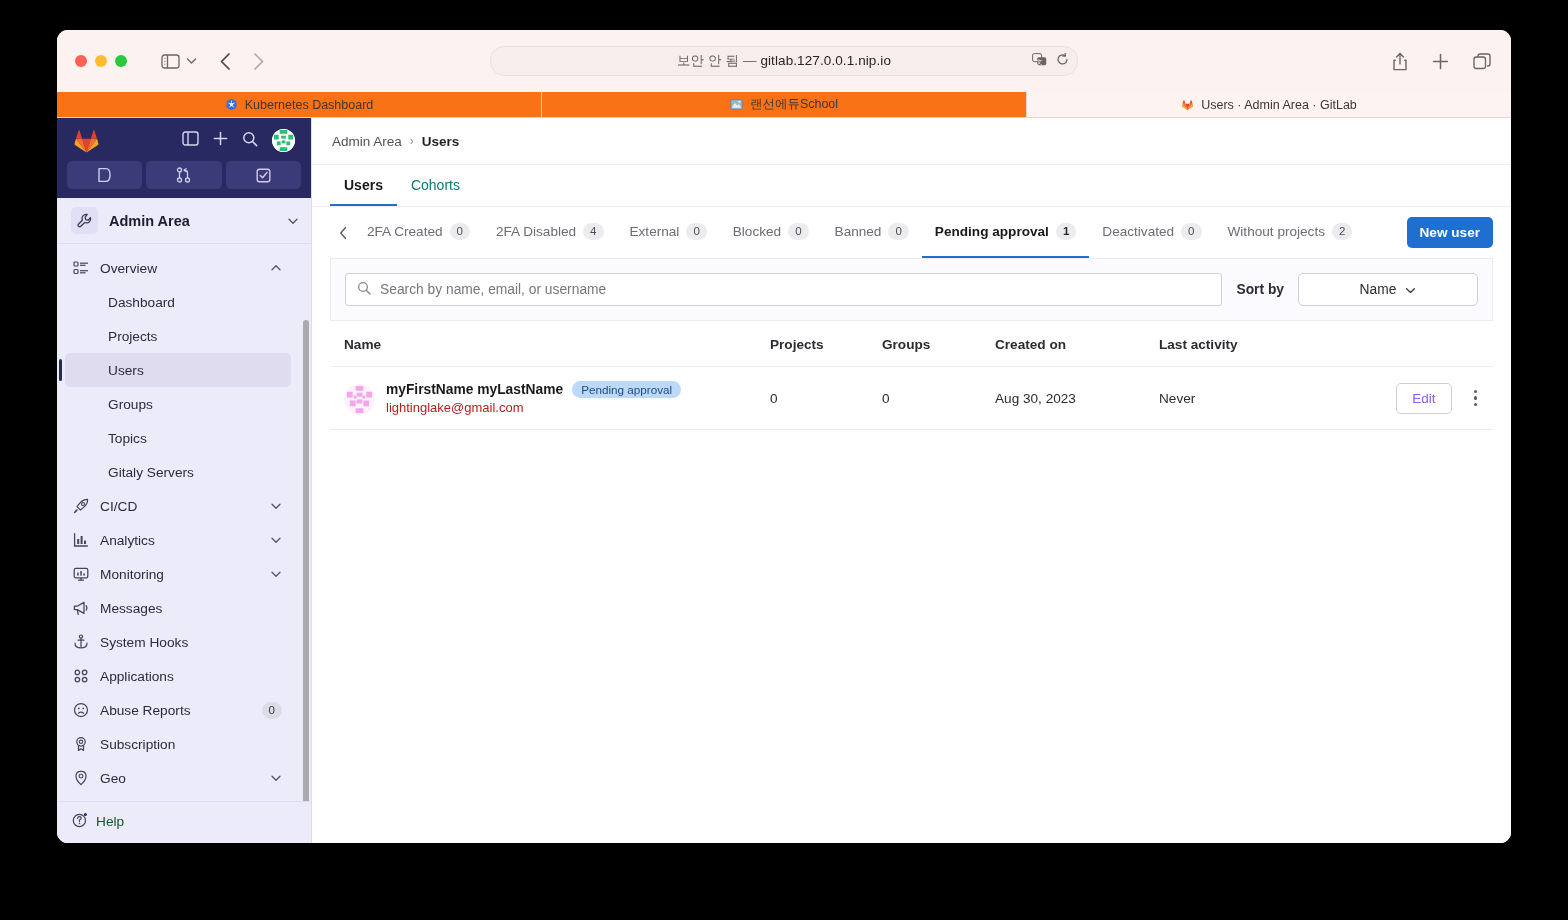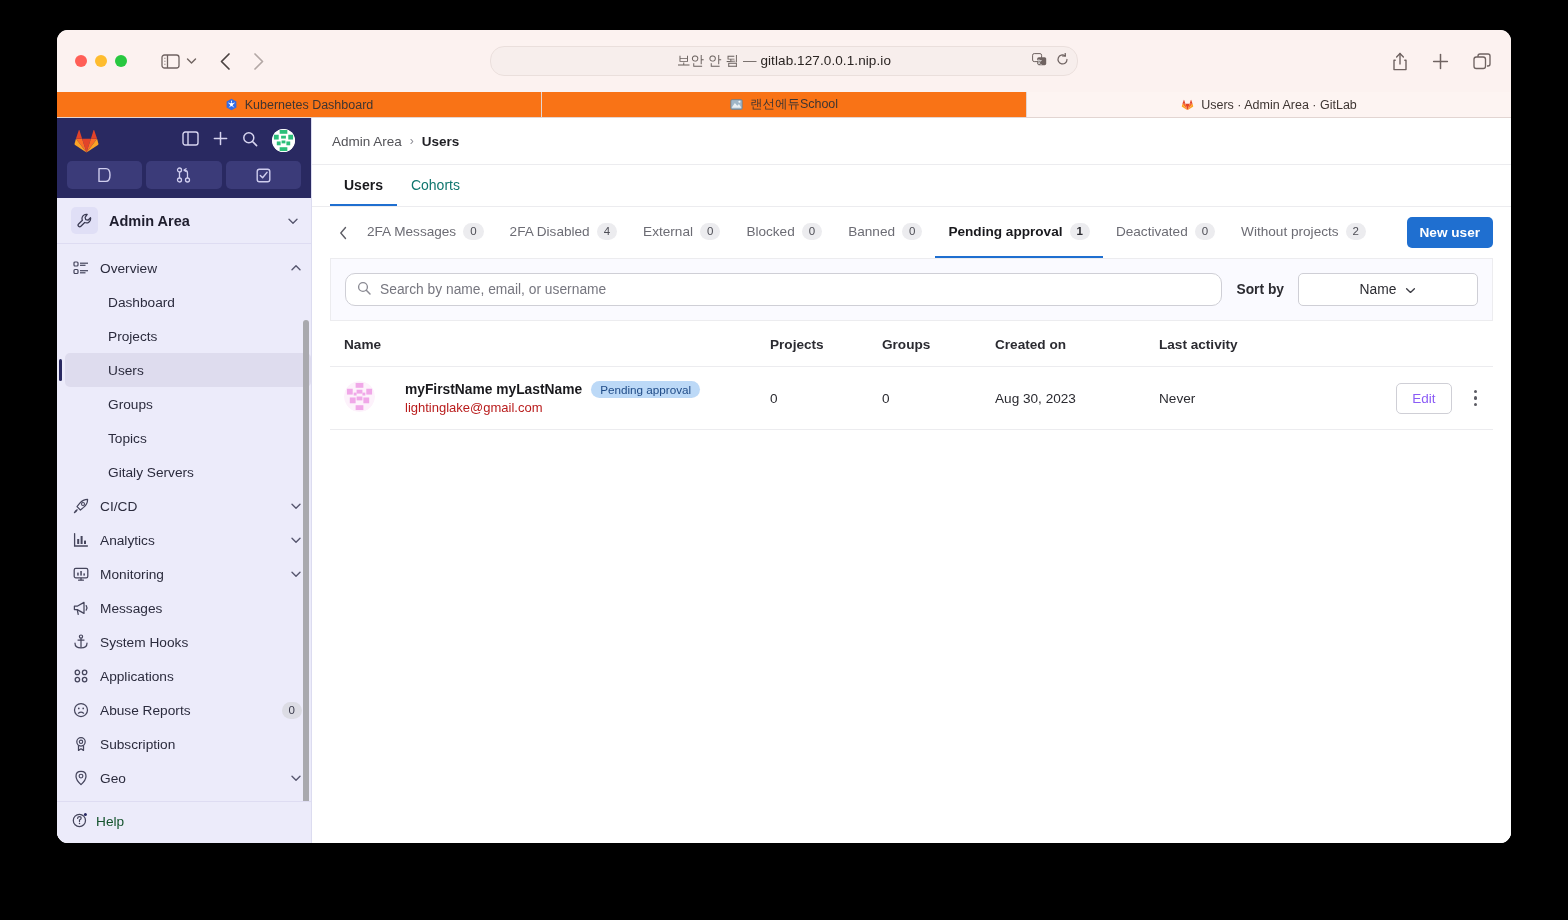--- a/index.html
+++ b/index.html
@@ -137,21 +137,21 @@
   }
   .admin-ico {
     width: 27px; height: 27px; border-radius: 5px;
     background: #e0dff6;
     display: flex; align-items: center; justify-content: center;
     color: #3a3a52; flex: none;
   }
   .admin-name { font-size: 14.5px; font-weight: bold; color: #1f1e2e; flex: 1; }
   .chev { color: #56566e; display:flex; }
 
-  .navlist { padding: 7px 0 0 8px; }
+  .navlist { padding: 7px 20px 0 8px; }
   .nav-item {
     display: flex; align-items: center;
     gap: 11px;
     height: 34px;
     padding: 0 9px 0 7px;
     border-radius: 5px;
     font-size: 13.7px;
     color: #2b2b3d;
     position: relative;
   }
@@ -257,21 +257,21 @@
     border: 1px solid #ececef;
     border-top: none;
     display: flex; align-items: center;
     padding: 14px 14px;
     gap: 14px;
   }
   .searchbox {
     flex: 1;
     height: 33px;
     border: 1px solid #cfcfd6;
-    border-radius: 10px;
+    border-radius: 3px;
     background: #fff;
     display: flex; align-items: center;
     gap: 9px;
     padding: 0 11px;
   }
   .searchbox input {
     border: none; outline: none;
     font-size: 13.8px;
     font-family: "Liberation Sans", sans-serif;
     color: #2b2b31;
@@ -303,21 +303,21 @@
     vertical-align: middle;
     border-bottom: 1px solid #ececef;
   }
   .col-name { padding-left: 14px !important; width: 440px; }
   .col-projects { width: 112px; }
   .col-groups { width: 113px; }
   .col-created { width: 164px; }
   .col-last { width: 200px; margin-left: 28px; }
   .col-actions { text-align: right; padding-right: 10px !important; }
 
-  .user-cell { display: flex; align-items: flex-start; gap: 30px; }
+  .user-cell { display: flex; align-items: flex-end; gap: 11px; }
   .identicon {
     width: 31px; height: 31px; border-radius: 50%;
     flex: none; overflow: hidden; display:block;
   }
   .user-main { display: flex; align-items: center; gap: 9px; }
   .user-name { font-size: 13.8px; font-weight: bold; color: #19191d; }
   .badge-pending {
     background: #bcd9f7; color: #1f4b87;
     font-size: 11.7px;
     border-radius: 10px;
@@ -773,21 +773,21 @@
       <div class="content">
 
         <div class="filterbar">
           <span class="fb-scroll-left">
             <svg width="9" height="14" viewBox="0 0 9 14">
                 <polyline points="6.5,1.5 1.8,7 6.5,12.5" fill="none" stroke="#5e5e66" stroke-width="1.4" stroke-linecap="round" stroke-linejoin="round"></polyline>
               </svg>
           </span>
 
           <div class="ftab">
-            <span>2FA Messages</span>
+            <span>2FA Created</span>
             <span class="fcount">0</span>
           </div>
           <div class="ftab">
             <span>2FA Disabled</span>
             <span class="fcount">4</span>
           </div>
           <div class="ftab">
             <span>External</span>
             <span class="fcount">0</span>
           </div>

